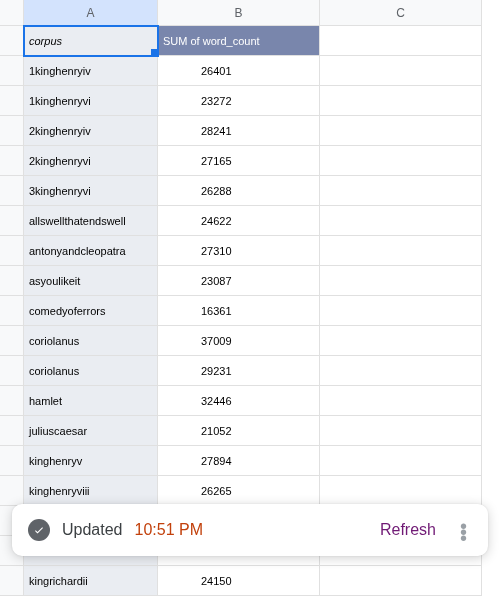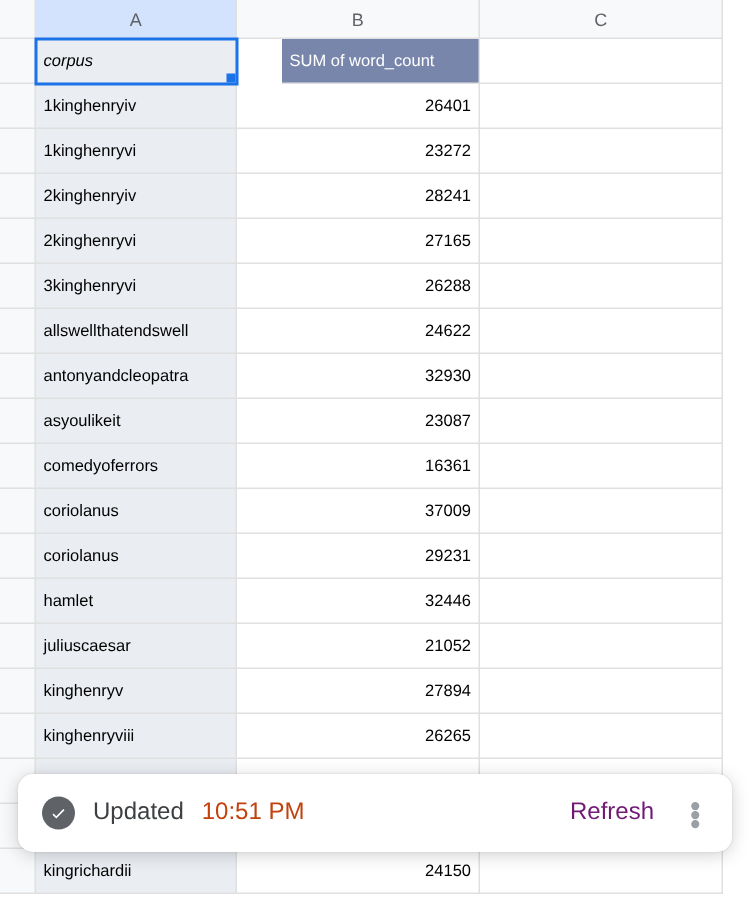--- a/index.html
+++ b/index.html
@@ -64,34 +64,33 @@
     position: absolute;
     right: -1px;
     bottom: -1px;
     width: 7px;
     height: 7px;
     background: #1a73e8;
   }
   .pivot-header-b {
     background: #7986ac;
     color: #fff;
-    margin-left: 30px;
   }
   .data-a {
     background: #eaedf2;
   }
   .data-b {
-    text-align: right;
+    text-align: left;
     padding-left: 43px;
   }
   .toast {
     position: absolute;
     left: 12px;
     right: 12px;
-    bottom: 30px;
+    bottom: 42px;
     height: 52px;
     background: #fff;
     border-radius: 10px;
     box-shadow: 0 2px 12px rgba(0,0,0,0.18), 0 0 2px rgba(0,0,0,0.1);
     display: flex;
     align-items: center;
     padding: 0 8px 0 16px;
     font-size: 16px;
     z-index: 10;
   }
@@ -162,21 +161,21 @@
     <div class="row-header"></div>
     <div class="cell data-a">3kinghenryvi</div>
     <div class="cell data-b">26288</div>
     <div class="cell"></div>
     <div class="row-header"></div>
     <div class="cell data-a">allswellthatendswell</div>
     <div class="cell data-b">24622</div>
     <div class="cell"></div>
     <div class="row-header"></div>
     <div class="cell data-a">antonyandcleopatra</div>
-    <div class="cell data-b">32930</div>
+    <div class="cell data-b">27310</div>
     <div class="cell"></div>
     <div class="row-header"></div>
     <div class="cell data-a">asyoulikeit</div>
     <div class="cell data-b">23087</div>
     <div class="cell"></div>
     <div class="row-header"></div>
     <div class="cell data-a">comedyoferrors</div>
     <div class="cell data-b">16361</div>
     <div class="cell"></div>
     <div class="row-header"></div>

